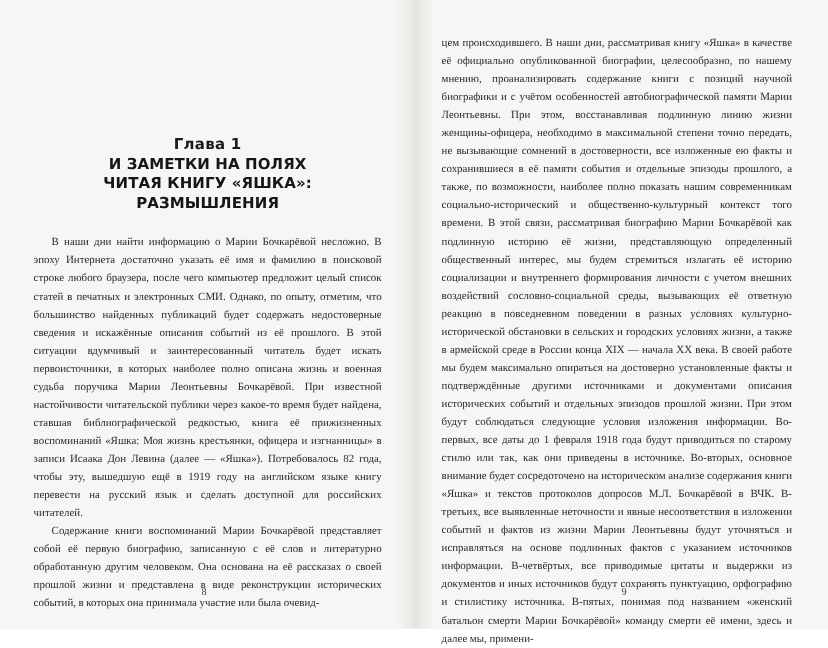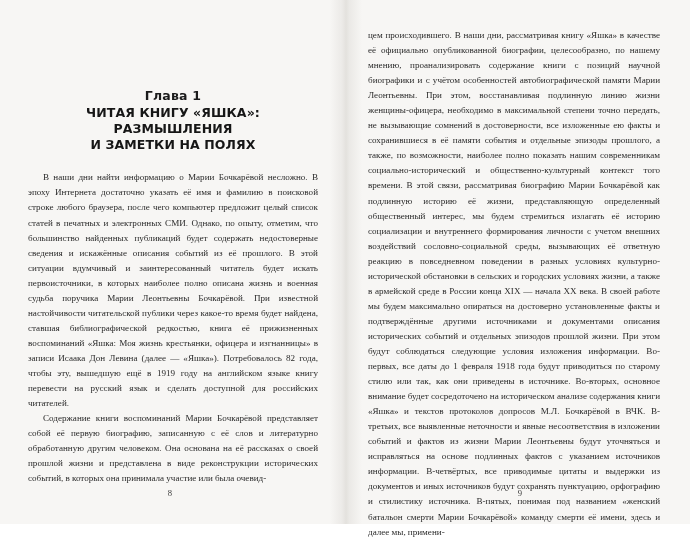--- a/index.html
+++ b/index.html
@@ -60,21 +60,21 @@
     position: absolute;
     top: 0;
     height: 524px;
     box-sizing: border-box;
   }
   #page-left  { left: 0px;   width: 340px; padding: 0 22px 0 28px; }
   #page-right { left: 350px; width: 340px; padding: 0 30px 0 18px; }
 
   .chapter-block {
     text-align: center;
-    padding-top: 88px;
+    padding-top: 112px;
   }
   .chapter-num {
     font-family: "DejaVu Sans", "Liberation Sans", sans-serif;
     font-weight: bold;
     font-size: 12.5px;
     letter-spacing: 0.2px;
     color: #1b1b1b;
     line-height: 1.25;
   }
   .chapter-title {
@@ -135,22 +135,22 @@
   <div id="paper-left"></div>
   <div id="paper-right"></div>
   <div id="gutter"></div>
   <div id="bottom-white"></div>
 
   <div class="page" id="page-left">
 
     <div class="chapter-block">
       <div class="chapter-num">Глава 1</div>
       <div class="chapter-title">
+        <span class="line">И ЗАМЕТКИ НА ПОЛЯХ</span>
         <span class="line">ЧИТАЯ КНИГУ «ЯШКА»: РАЗМЫШЛЕНИЯ</span>
-        <span class="line">И ЗАМЕТКИ НА ПОЛЯХ</span>
       </div>
     </div>
 
     <p class="body first">В наши дни найти информацию о Марии Бочкарёвой неслож­но. В эпоху Интернета достаточно указать её имя и фамилию в по­исковой строке любого браузера, после чего компьютер предложит целый список статей в печатных и электронных СМИ. Однако, по опыту, отметим, что большинство найденных публикаций будет со­держать недостоверные сведения и искажённые описания событий из её прошлого. В этой ситуации вдумчивый и заинтересованный читатель будет искать первоисточники, в которых наиболее полно описана жизнь и военная судьба поручика Марии Леонтьевны Боч­карёвой. При известной настойчивости читательской публики через какое-то время будет найдена, ставшая библиографической редко­стью, книга её прижизненных воспоминаний «Яшка: Моя жизнь кре­стьянки, офицера и изгнанницы» в записи Исаака Дон Левина (да­лее — «Яшка»). Потребовалось 82 года, чтобы эту, вышедшую ещё в 1919 году на английском языке книгу перевести на русский язык и сделать доступной для российских читателей.</p>
 
 
     <p class="body">Содержание книги воспоминаний Марии Бочкарёвой представ­ляет собой её первую биографию, записанную с её слов и литератур­но обработанную другим человеком. Она основана на её рассказах о своей прошлой жизни и представлена в виде реконструкции истори­ческих событий, в которых она принимала участие или была очевид-</p>
 
     <div class="folio">8</div>
   </div>

